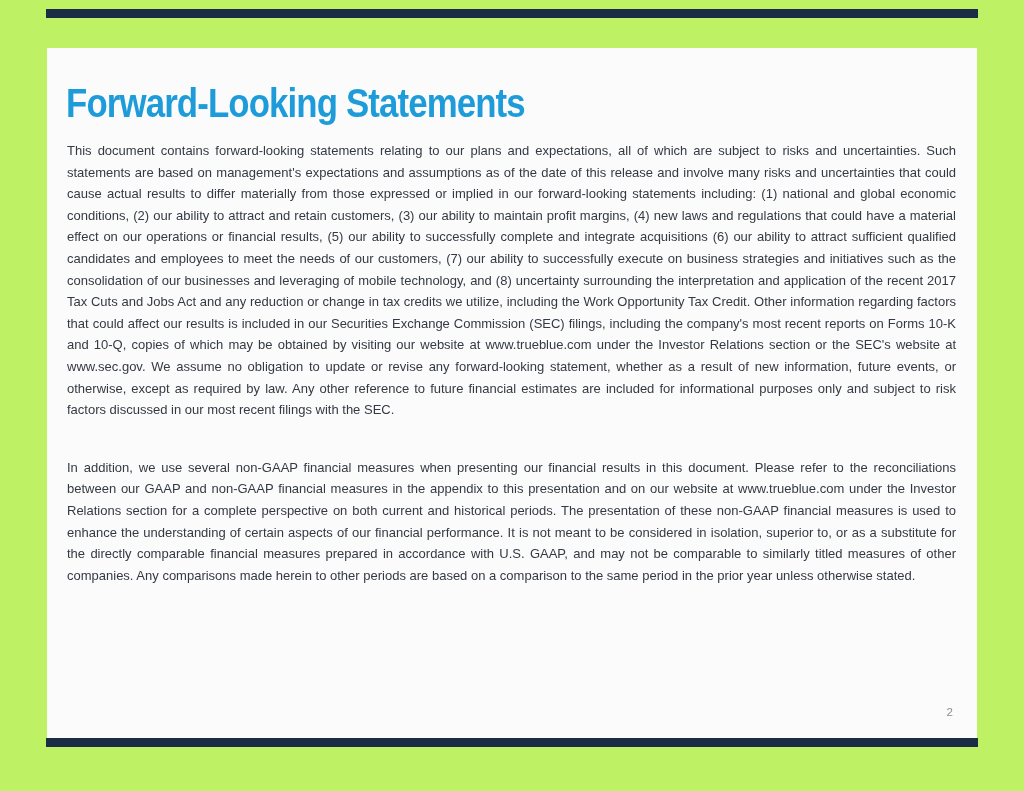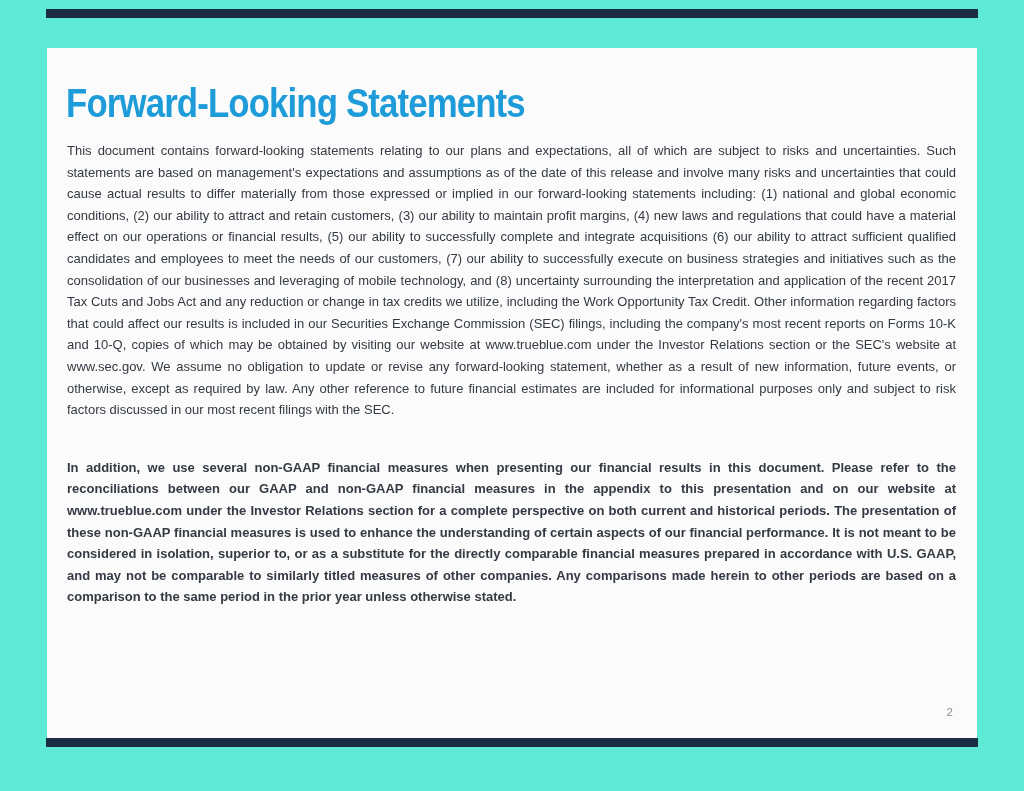--- a/index.html
+++ b/index.html
@@ -13,21 +13,21 @@
   html, body {
     margin: 0;
     padding: 0;
     background: #ffffff;
     font-family: "Liberation Sans", "DejaVu Sans", sans-serif;
   }
   .slide {
     position: relative;
     width: 1024px;
     height: 791px;
-    background: #5eead4;
+    background: #bef264;
     overflow: hidden;
   }
   .bar {
     position: absolute;
     left: 46px;
     width: 932px;
     height: 9px;
     background: var(--bar-navy);
   }
   .bar-top { top: 9px; }
@@ -59,21 +59,21 @@
     top: 92px;
     width: 889px;
   }
   .para {
     margin: 0;
     font-size: 13px;
     line-height: 21.6px;
     text-align: justify;
     color: var(--body-text);
   }
-  .para-2 { margin-top: 36px; font-weight: bold; }
+  .para-2 { margin-top: 36px; }
   .page-number {
     position: absolute;
     top: 658px;
     right: 24px;
     font-size: 11.5px;
     color: var(--page-gray);
   }
 </style>
 </head>
 <body>

